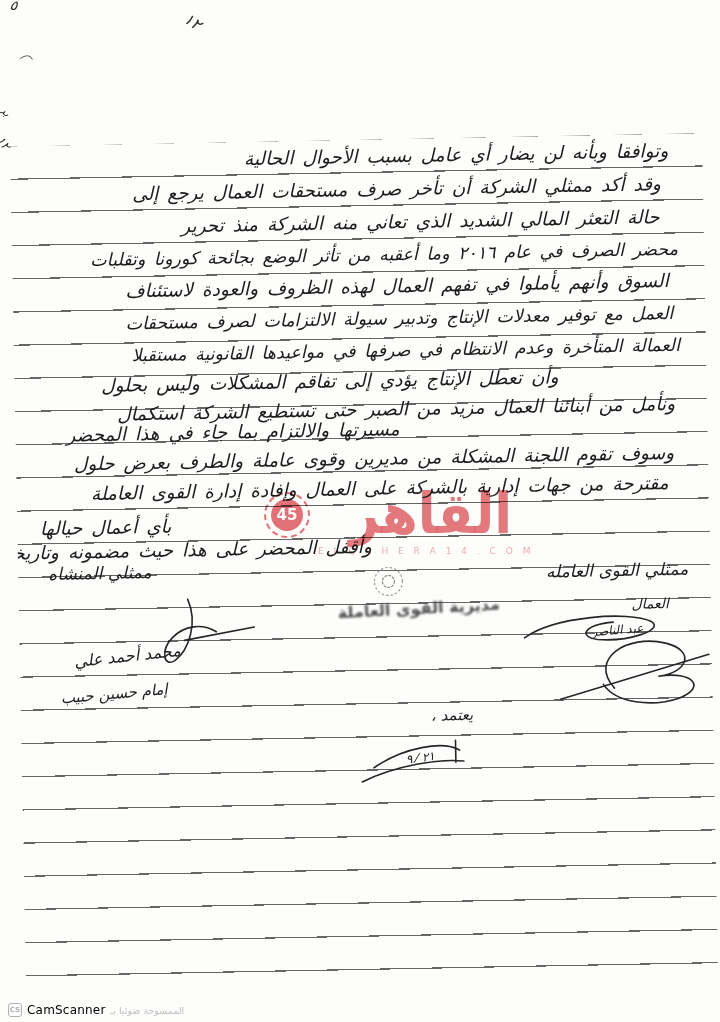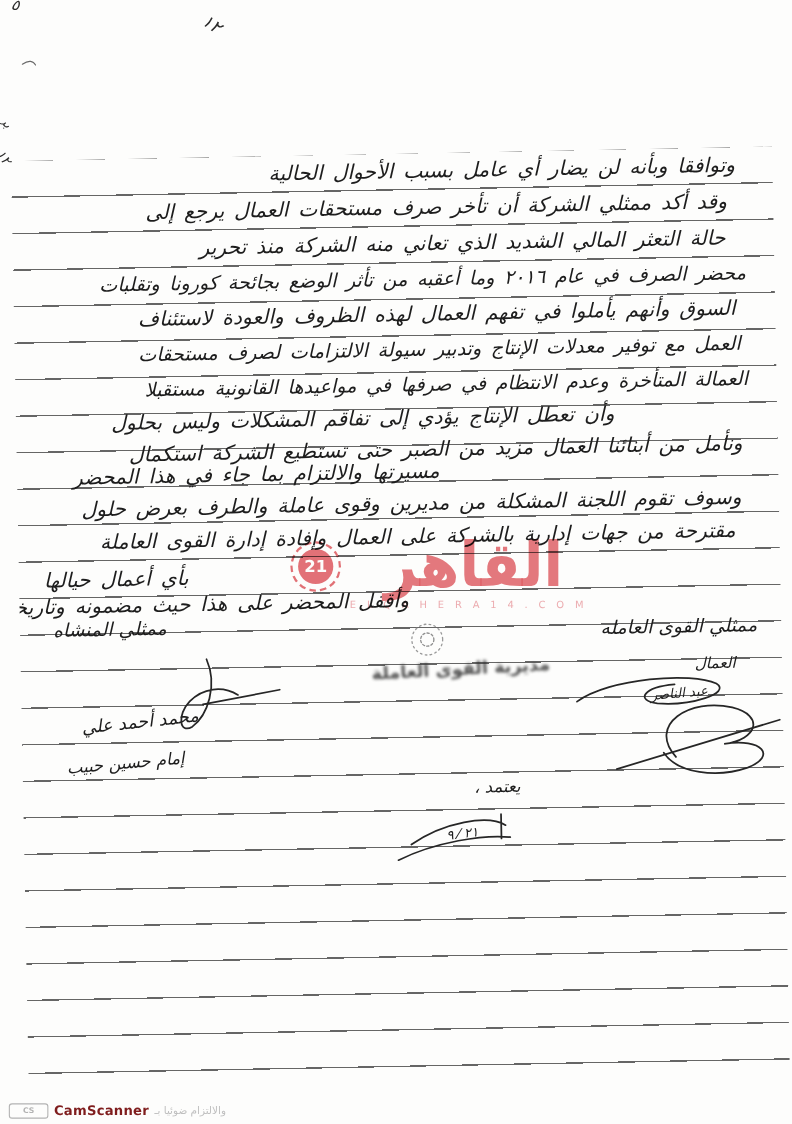--- a/index.html
+++ b/index.html
@@ -57,25 +57,25 @@
   .wm-domain {
     position:absolute; left:318px; top:546px; font-size:9px;
     letter-spacing:3.5px; color:rgba(235,160,164,.85); white-space:nowrap;
   }
   
   .footer {
     position:absolute; left:8px; bottom:5px; display:flex; align-items:center; gap:5px;
     color:#b3b3b3;
   }
   .cs-badge {
-    width:36px; height:14px; border:1.4px solid #b3b3b3; border-radius:3px;
+    width:14px; height:14px; border:1.4px solid #b3b3b3; border-radius:3px;
     font-size:7px; font-weight:bold; color:#b3b3b3;
     display:flex; align-items:center; justify-content:center;
   }
-  .cs-brand { font-size:12px; font-weight:700; color:#7f1d1d; letter-spacing:.2px; }
+  .cs-brand { font-size:12px; font-weight:400; color:#000000; letter-spacing:.2px; }
   .cs-ar { font-size:9.5px; color:#bfbfbf; direction:rtl; }
   
   .mark { position:absolute; color:#2b2b2b; font-style:italic; }
 </style>
 </head>
 <body>
 
 <div class="page">
 
   <div class="mark" style="left:10px; top:-3px; font-size:14px; transform:rotate(12deg);">٥</div>
@@ -131,25 +131,25 @@
 
         <path d="M30 52 C36 48, 40 49, 42 53" stroke="#6a6a6a" stroke-width="1"></path>
       </g>
     </svg>
 
     <div class="stamp-smudge">مديرية القوى العاملة</div>
   </div>
 
   <div class="watermark">
     <div class="wm-badge">
-      <div class="wm-badge-inner">21</div>
+      <div class="wm-badge-inner">45</div>
     </div>
     <div class="wm-brand">القاهر</div>
     <div class="wm-domain">E L Q A H E R A 1 4 . C O M</div>
   </div>
 
   <div class="footer">
     <div class="cs-badge">CS</div>
     <span class="cs-brand">CamScanner</span>
-    <span class="cs-ar">والالتزام ضوئيا بـ</span>
+    <span class="cs-ar">الممسوحة ضوئيا بـ</span>
   </div>
 
 </div>
 
 </body></html>

